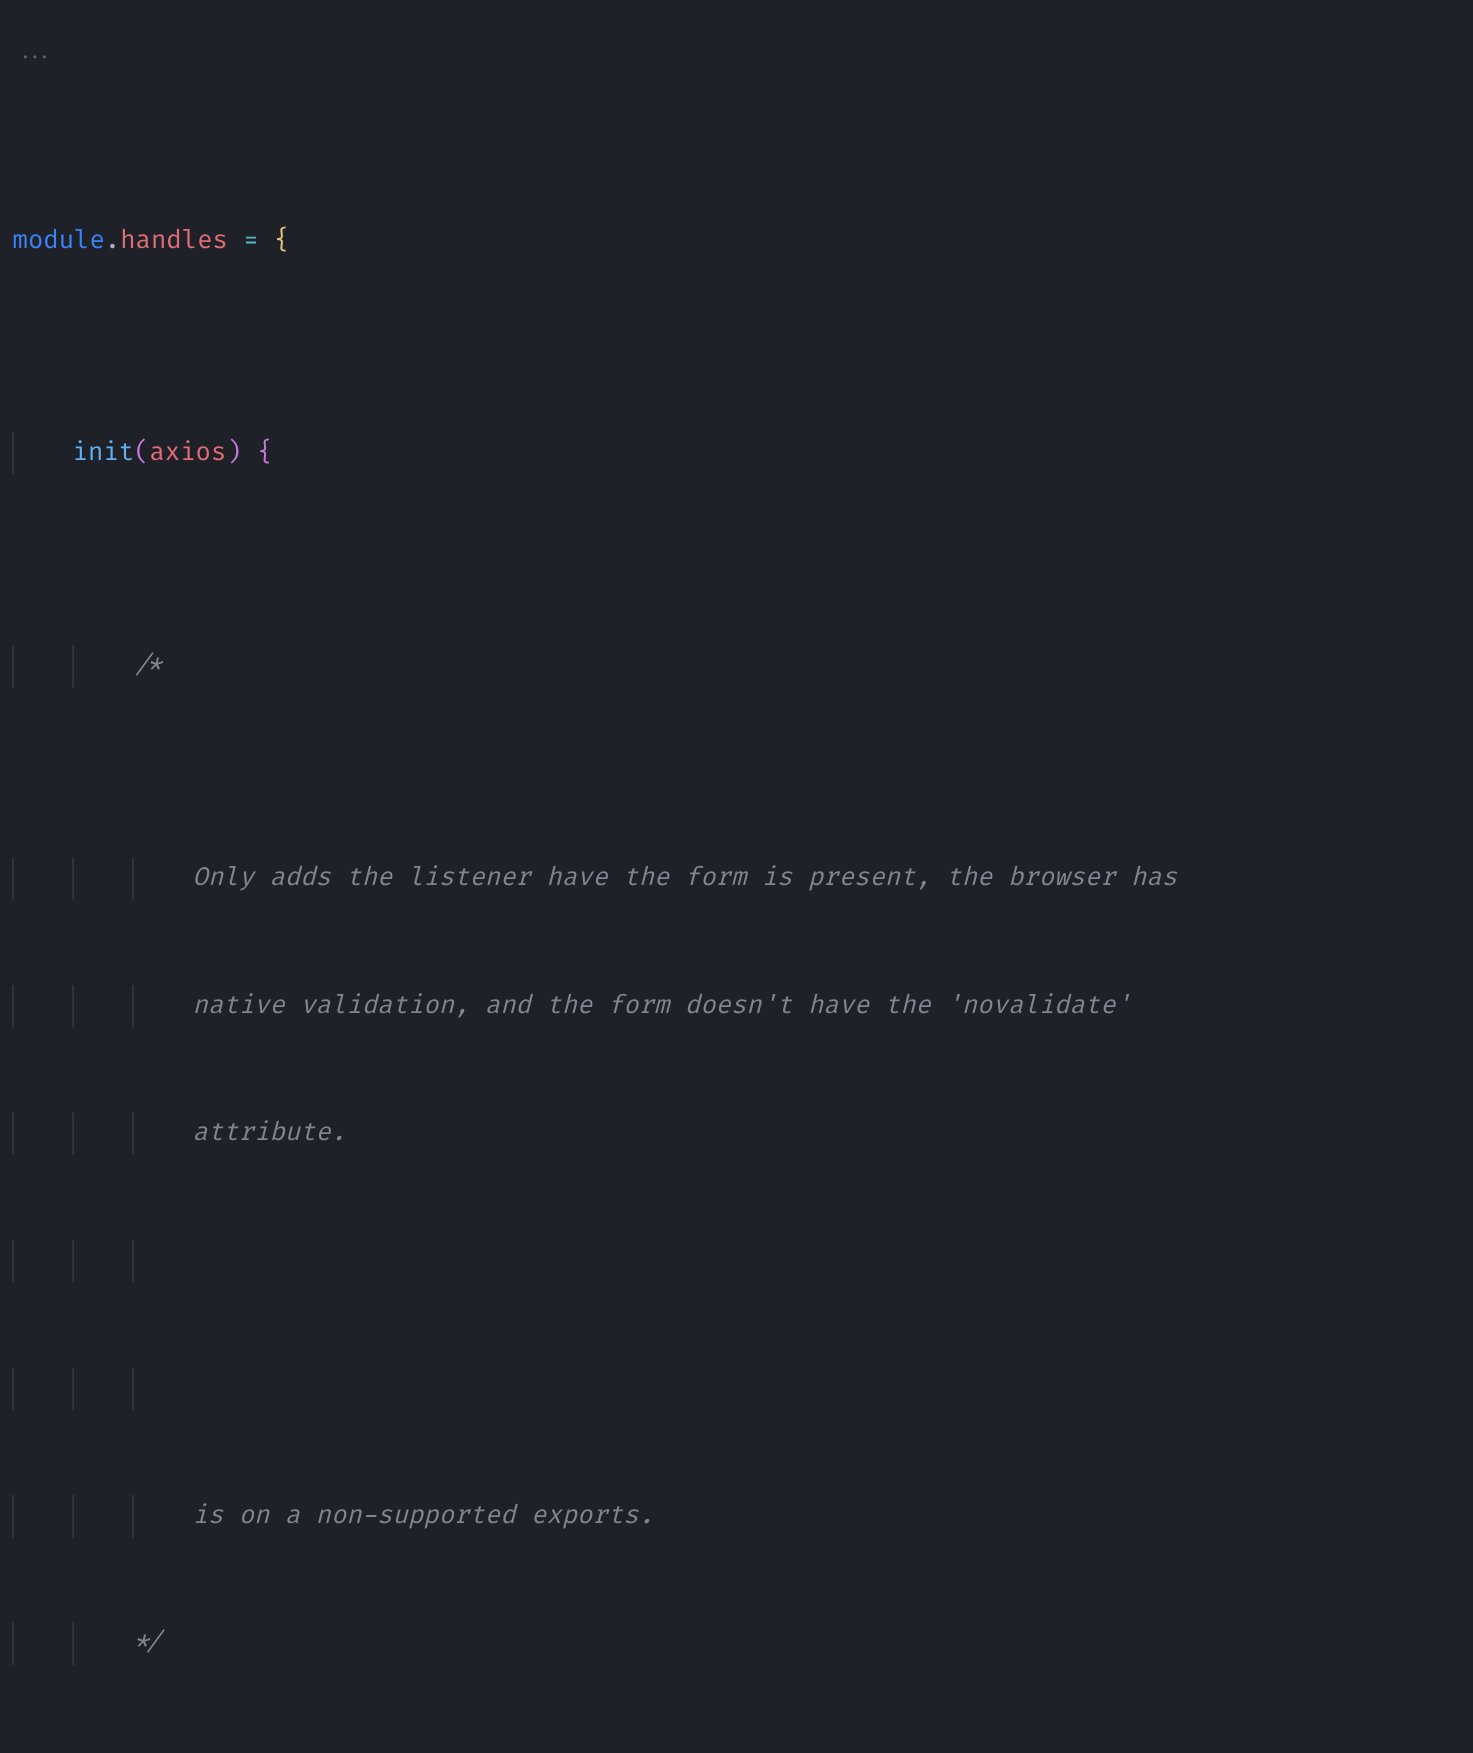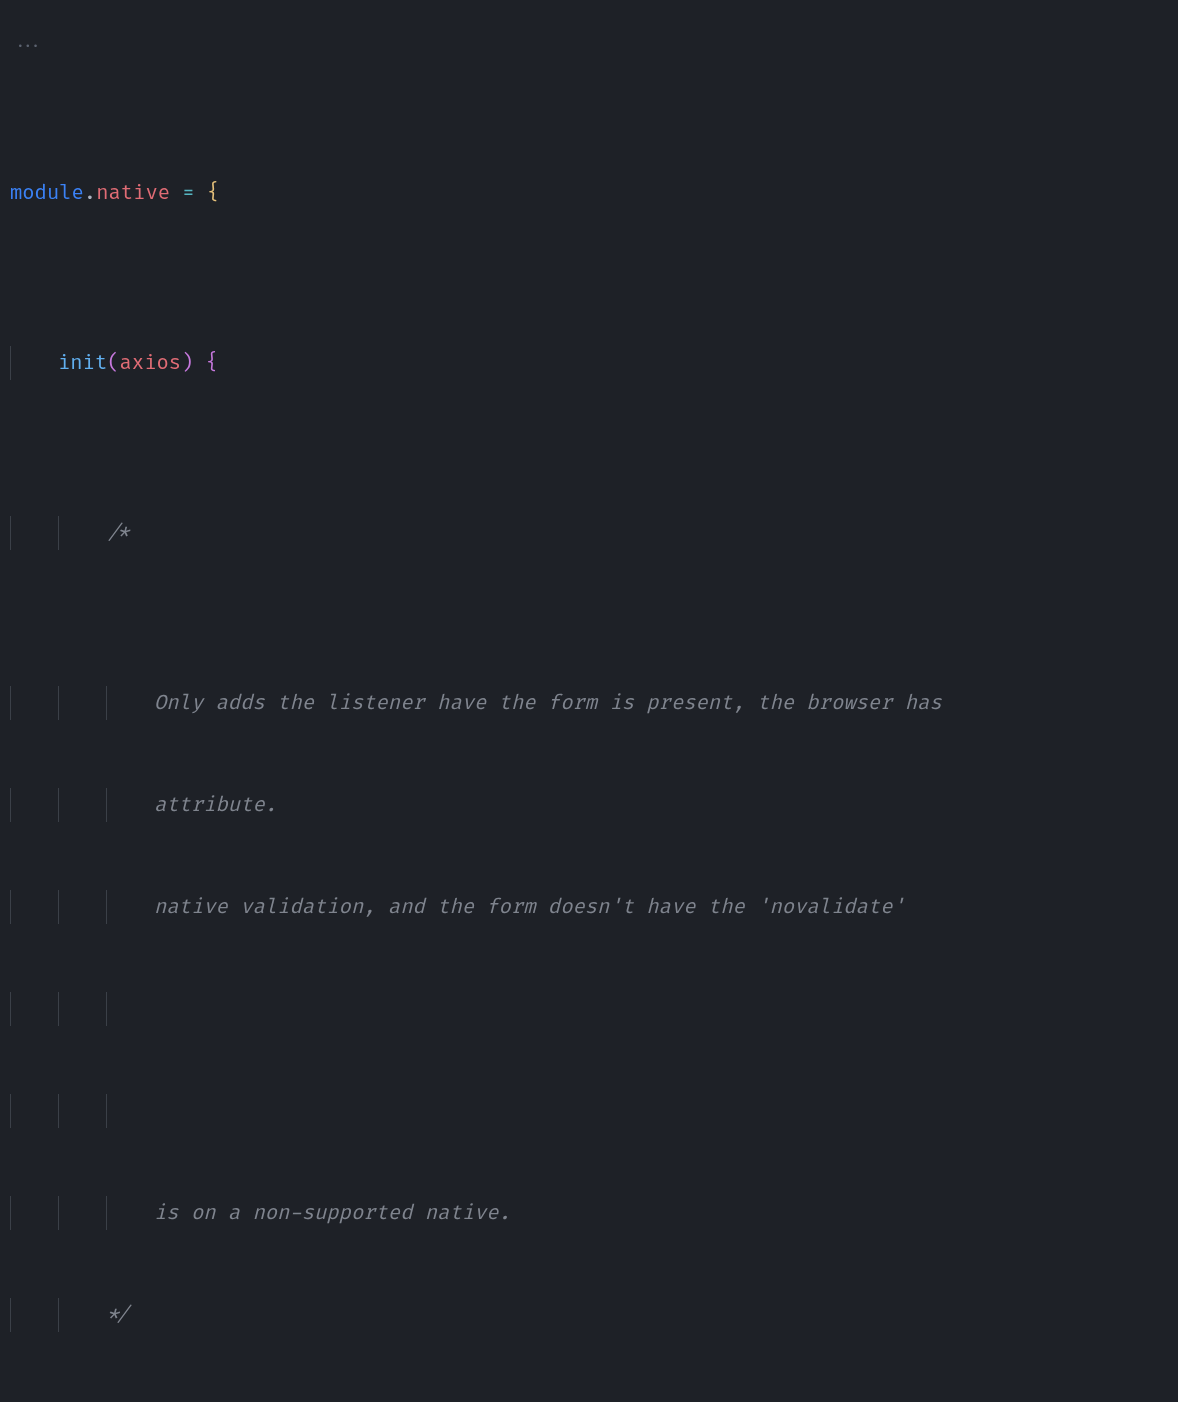--- a/index.html
+++ b/index.html
@@ -59,21 +59,21 @@
 </style>
 </head>
 <body>
 
 <div class="editor">
   <span class="fold-dots">···</span>
 
   
   <div class="line">
     <span class="gutter"></span>
-    <span class="code"><span class="var">module</span><span class="pun">.</span><span class="prop">native</span><span> </span><span class="op">=</span><span> </span><span class="brY">{</span></span>
+    <span class="code"><span class="var">module</span><span class="pun">.</span><span class="prop">handles</span><span> </span><span class="op">=</span><span> </span><span class="brY">{</span></span>
   </div>
 
   
   <div class="line">
     <span class="gutter"></span>
     <span class="guides"><span class="guide"></span></span>
     <span class="code"><span class="func">init</span><span class="brM">(</span><span class="paramR">axios</span><span class="brM">)</span><span> </span><span class="brM">{</span></span>
   </div>
 
   
@@ -85,40 +85,40 @@
 
   
   <div class="line">
     <span class="gutter"></span>
     <span class="guides"><span class="guide"></span><span class="guide"></span><span class="guide" style="width:48px"></span></span>
     <span class="code"><span class="cmt">Only adds the listener have the form is present, the browser has</span></span>
   </div>
   <div class="line">
     <span class="gutter"></span>
     <span class="guides"><span class="guide"></span><span class="guide"></span><span class="guide"></span></span>
-    <span class="code"><span class="cmt">attribute.</span></span>
+    <span class="code"><span class="cmt">native validation, and the form doesn't have the 'novalidate'</span></span>
   </div>
   <div class="line">
     <span class="gutter"></span>
     <span class="guides"><span class="guide"></span><span class="guide"></span><span class="guide"></span></span>
-    <span class="code"><span class="cmt">native validation, and the form doesn't have the 'novalidate'</span></span>
+    <span class="code"><span class="cmt">attribute.</span></span>
   </div>
   <div class="line">
     <span class="gutter"></span>
     <span class="guides"><span class="guide"></span><span class="guide"></span><span class="guide"></span></span>
     <span class="code"><span class="cmt"></span></span>
   </div>
   <div class="line">
     <span class="gutter"></span>
     <span class="guides"><span class="guide"></span><span class="guide"></span><span class="guide"></span></span>
   </div>
   <div class="line">
     <span class="gutter"></span>
     <span class="guides"><span class="guide"></span><span class="guide"></span><span class="guide"></span></span>
-    <span class="code"><span class="cmt">is on a non-supported native.</span></span>
+    <span class="code"><span class="cmt">is on a non-supported exports.</span></span>
   </div>
   <div class="line">
     <span class="gutter"></span>
     <span class="guides"><span class="guide"></span><span class="guide"></span></span>
     <span class="code"><span class="cmt">*/</span></span>
   </div>
 
   
   
   

